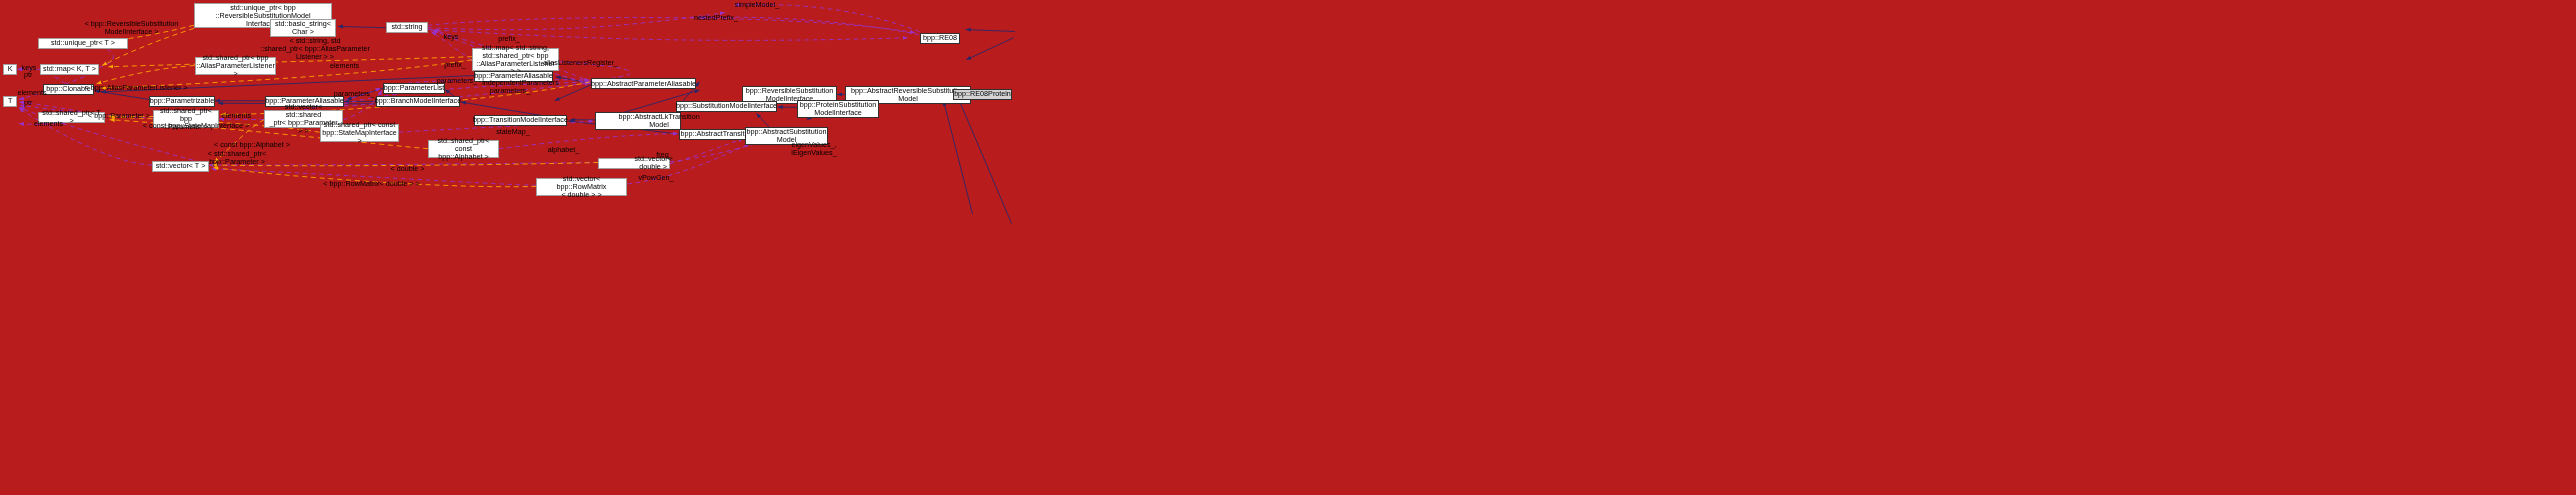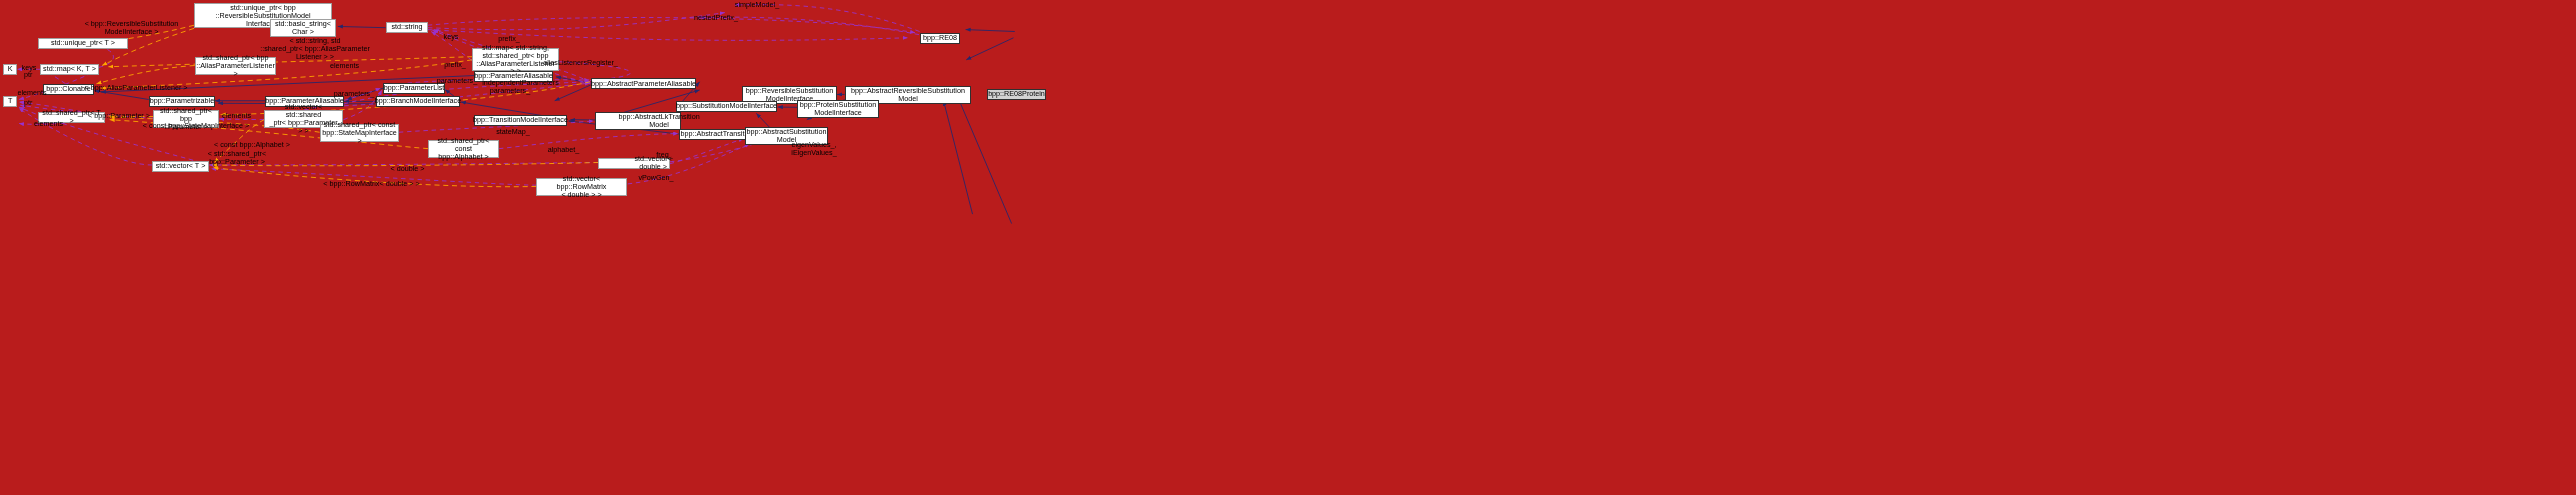--- a/index.html
+++ b/index.html
@@ -42,21 +42,20 @@
     border: 0.6px solid #a0a0a0;
   }
   
   .node.cls {
     border: 0.9px solid #303030;
   }
   
   .node.focus {
     border: 0.9px solid #303030;
     background: #d3d3d3;
-    margin-left: 34px;
   }
   .edge-label {
     position: absolute;
     font-size: 7.2px;
     line-height: 7.9px;
     color: #000000;
     text-align: center;
     white-space: pre-line;
     background: transparent;
   }

